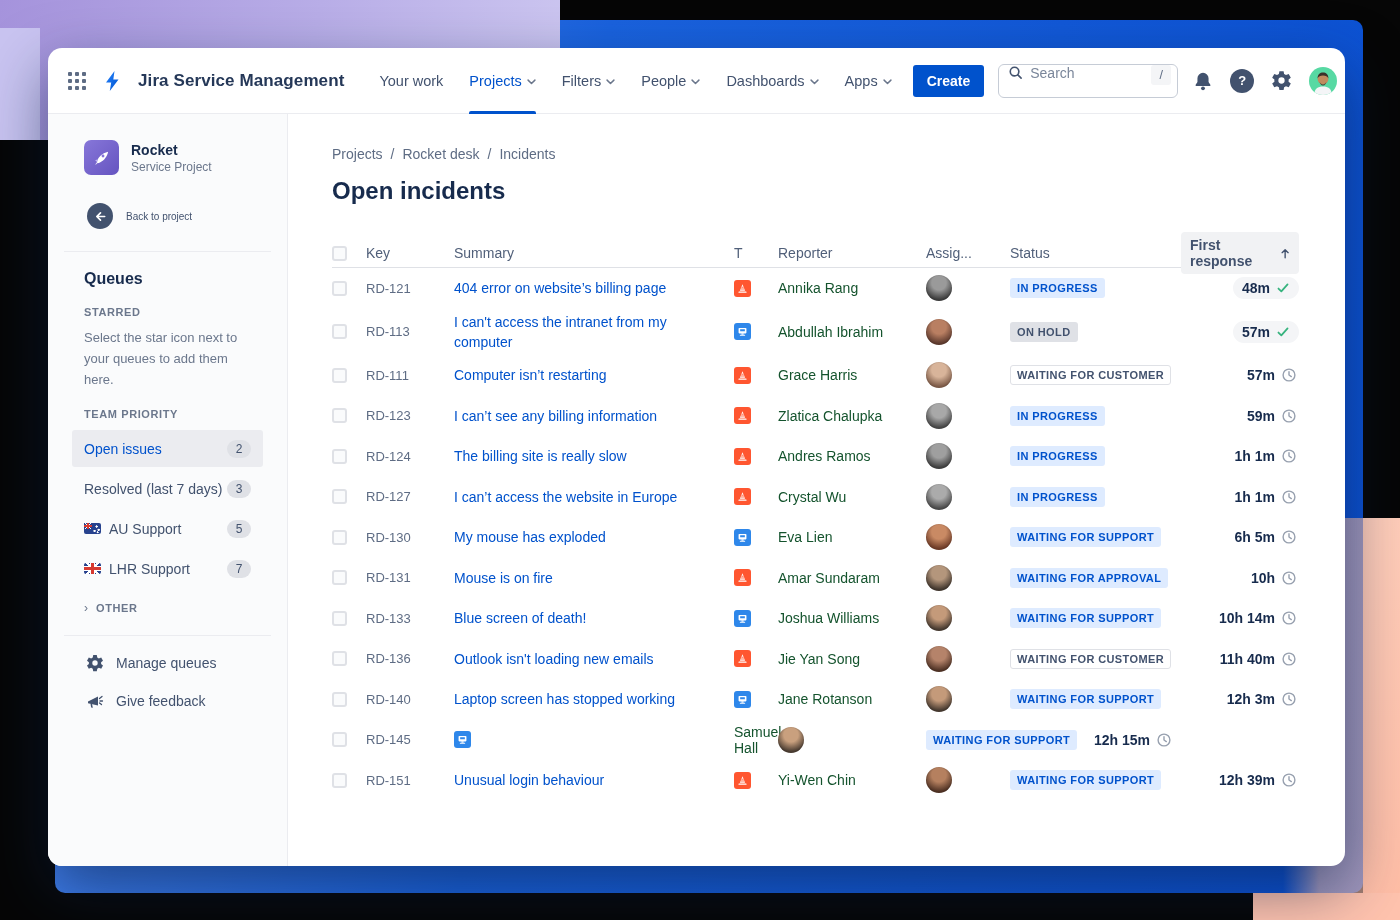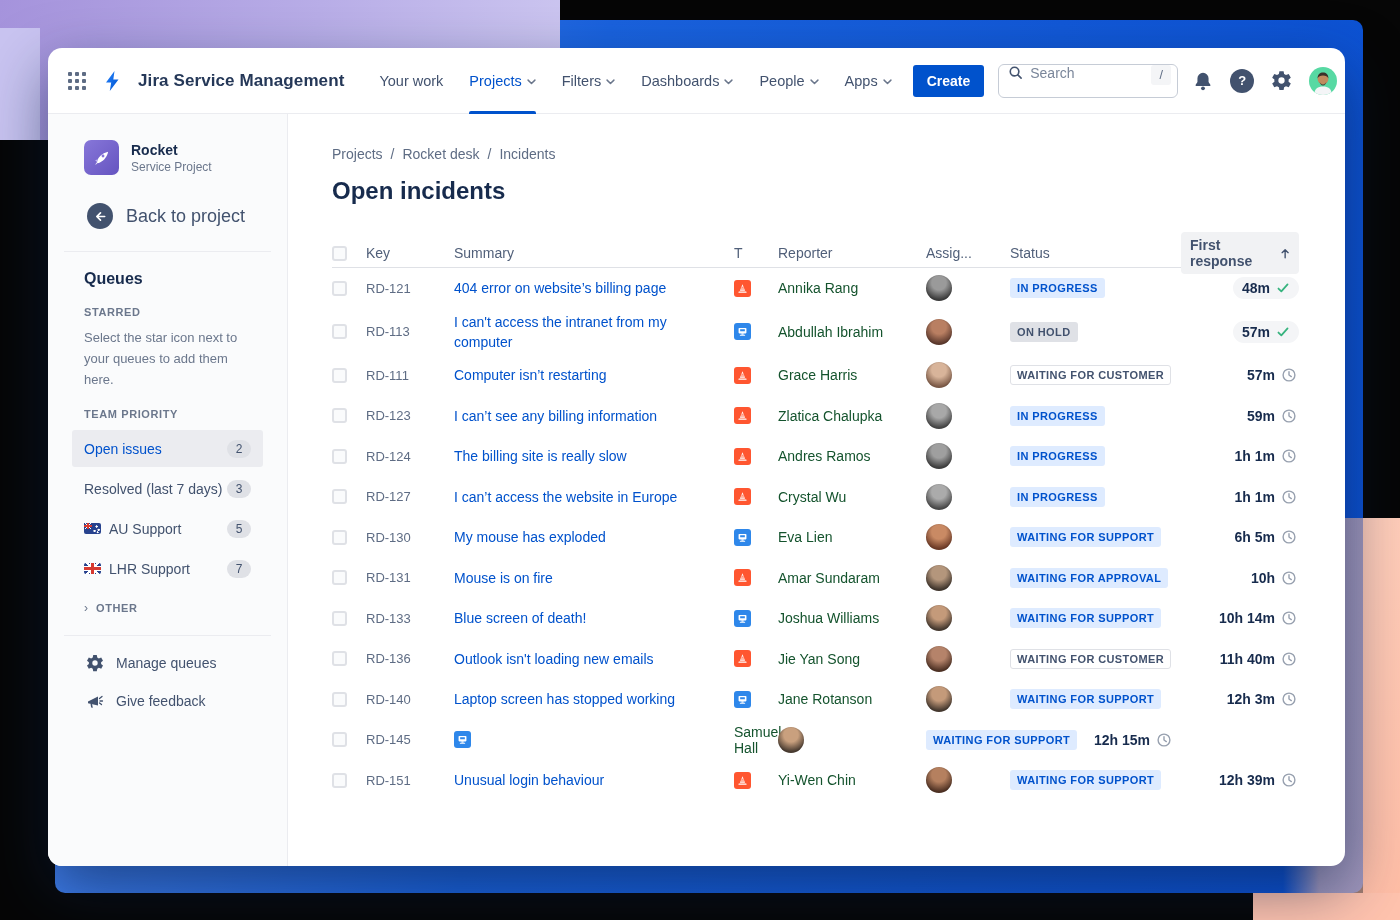--- a/index.html
+++ b/index.html
@@ -61,21 +61,21 @@
   .sidebar { width:240px; flex:0 0 240px; background:#FAFBFC; border-right:1px solid #EBECF0;
              padding:26px 36px 20px; overflow:hidden; }
   .project-row { display:flex; align-items:center; gap:12px; margin-bottom:28px; }
   .project-avatar { width:35px; height:35px; border-radius:7px; background:linear-gradient(135deg,#8777D9,#6554C0);
              display:flex; align-items:center; justify-content:center; }
   .project-name { font-size:14px; font-weight:700; color:#172B4D; }
   .project-type { font-size:12px; color:#6B778C; margin-top:2px; }
   .back-row { display:flex; align-items:center; gap:13px; cursor:pointer; margin-bottom:22px; padding-left:3px;}
   .back-circle { width:26px; height:26px; border-radius:50%; background:#42526E; display:flex;
              align-items:center; justify-content:center; }
-  .back-label { font-size:18px; color:#42526E; }
+  .back-label { font-size:10px; color:#42526E; }
   .side-divider { border:none; border-top:1px solid #EBECF0; margin:0 -20px 18px; }
   .queues-title { font-size:16px; font-weight:700; color:#172B4D; margin-bottom:18px; }
   .side-caps { font-size:11px; font-weight:700; letter-spacing:.6px; color:#6B778C; margin-bottom:10px; }
   .starred-hint { font-size:13px; color:#6B778C; line-height:1.6; margin-bottom:18px; }
   .queue-list { margin:0 -12px 14px; }
   .queue-item { display:flex; align-items:center; height:37px; padding:0 12px; border-radius:3px;
              cursor:pointer; margin-bottom:3px; }
   .queue-item.selected { background:#EBECF0; }
   .queue-item.selected .queue-label { color:#0052CC; }
   .queue-label { font-size:14px; color:#42526E; flex:1; display:flex; align-items:center; gap:8px;}
@@ -192,27 +192,27 @@
       <path d="M1 1.3 5 5.3 9 1.3" stroke="#6B778C" stroke-width="1.7" fill="none" stroke-linecap="round" stroke-linejoin="round"></path>
     </svg>
   </div>
         <div class="nav-item">
     <span>Filters</span>
     <svg width="9" height="6" viewBox="0 0 10 7">
       <path d="M1 1.3 5 5.3 9 1.3" stroke="#6B778C" stroke-width="1.7" fill="none" stroke-linecap="round" stroke-linejoin="round"></path>
     </svg>
   </div>
         <div class="nav-item">
-    <span>Dashboards</span>
+    <span>People</span>
     <svg width="9" height="6" viewBox="0 0 10 7">
       <path d="M1 1.3 5 5.3 9 1.3" stroke="#6B778C" stroke-width="1.7" fill="none" stroke-linecap="round" stroke-linejoin="round"></path>
     </svg>
   </div>
         <div class="nav-item">
-    <span>People</span>
+    <span>Dashboards</span>
     <svg width="9" height="6" viewBox="0 0 10 7">
       <path d="M1 1.3 5 5.3 9 1.3" stroke="#6B778C" stroke-width="1.7" fill="none" stroke-linecap="round" stroke-linejoin="round"></path>
     </svg>
   </div>
         <div class="nav-item">
     <span>Apps</span>
     <svg width="9" height="6" viewBox="0 0 10 7">
       <path d="M1 1.3 5 5.3 9 1.3" stroke="#6B778C" stroke-width="1.7" fill="none" stroke-linecap="round" stroke-linejoin="round"></path>
     </svg>
   </div>

